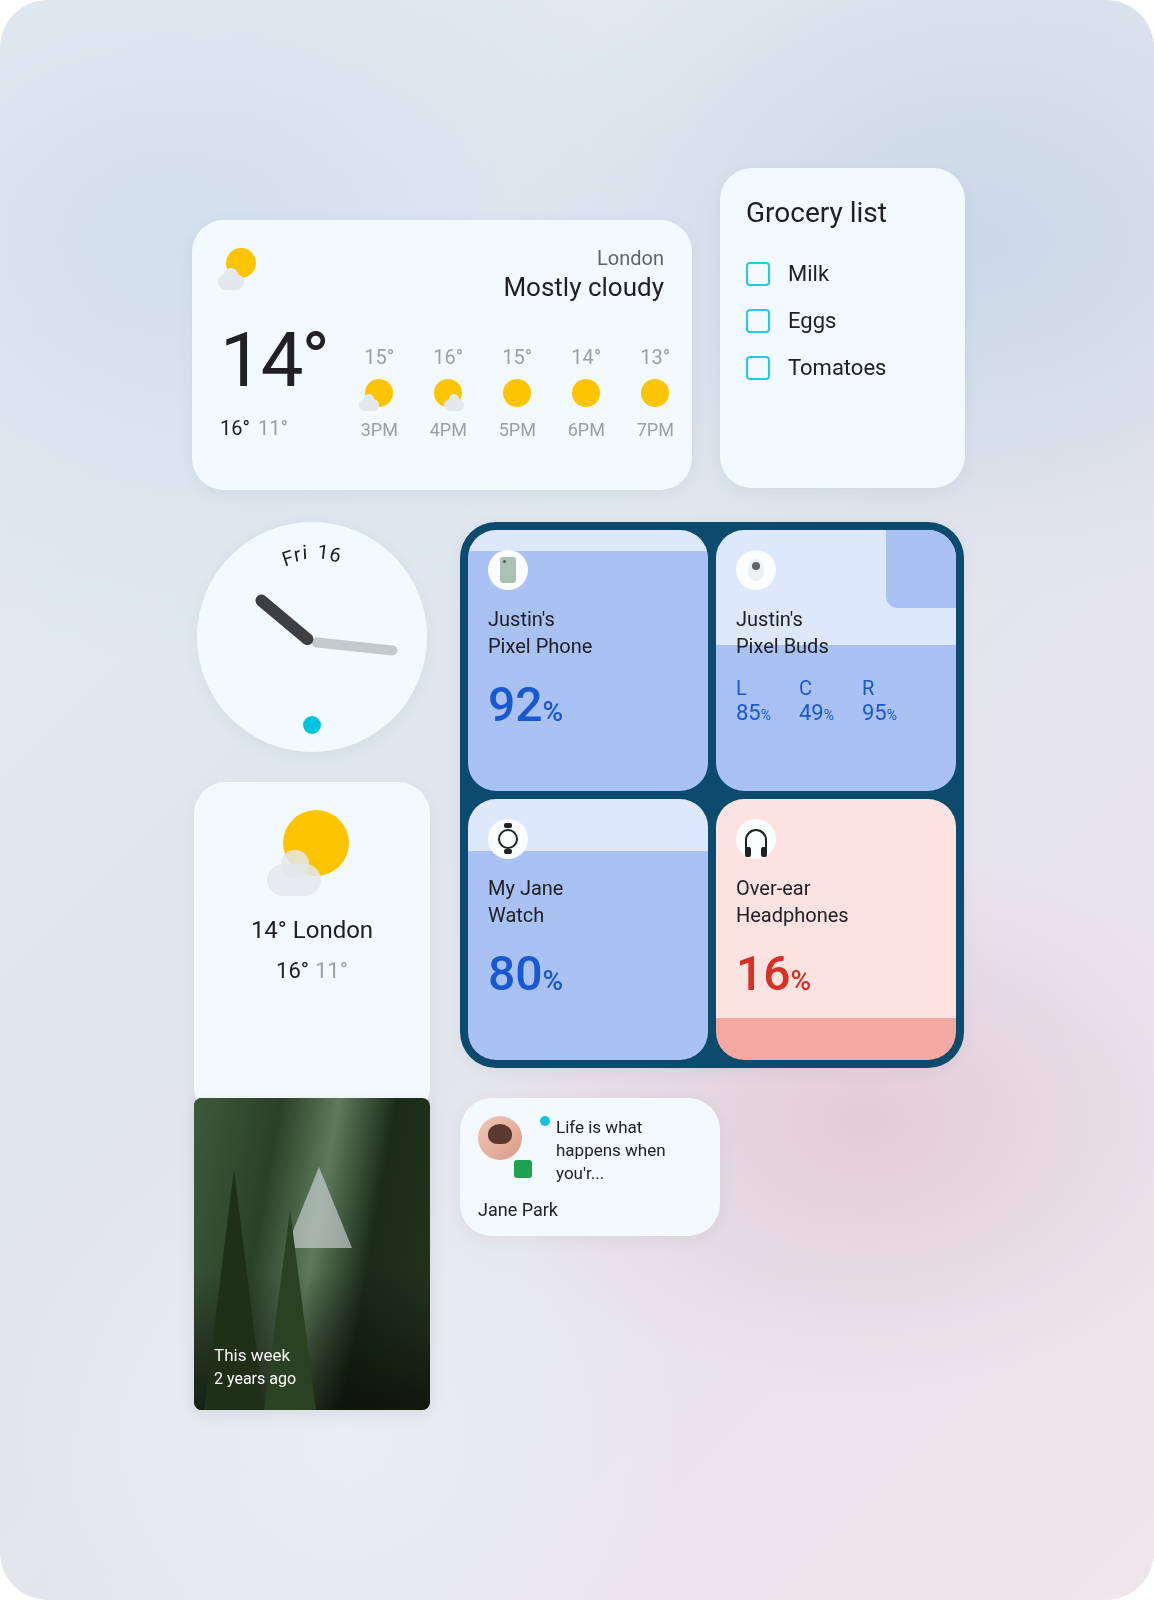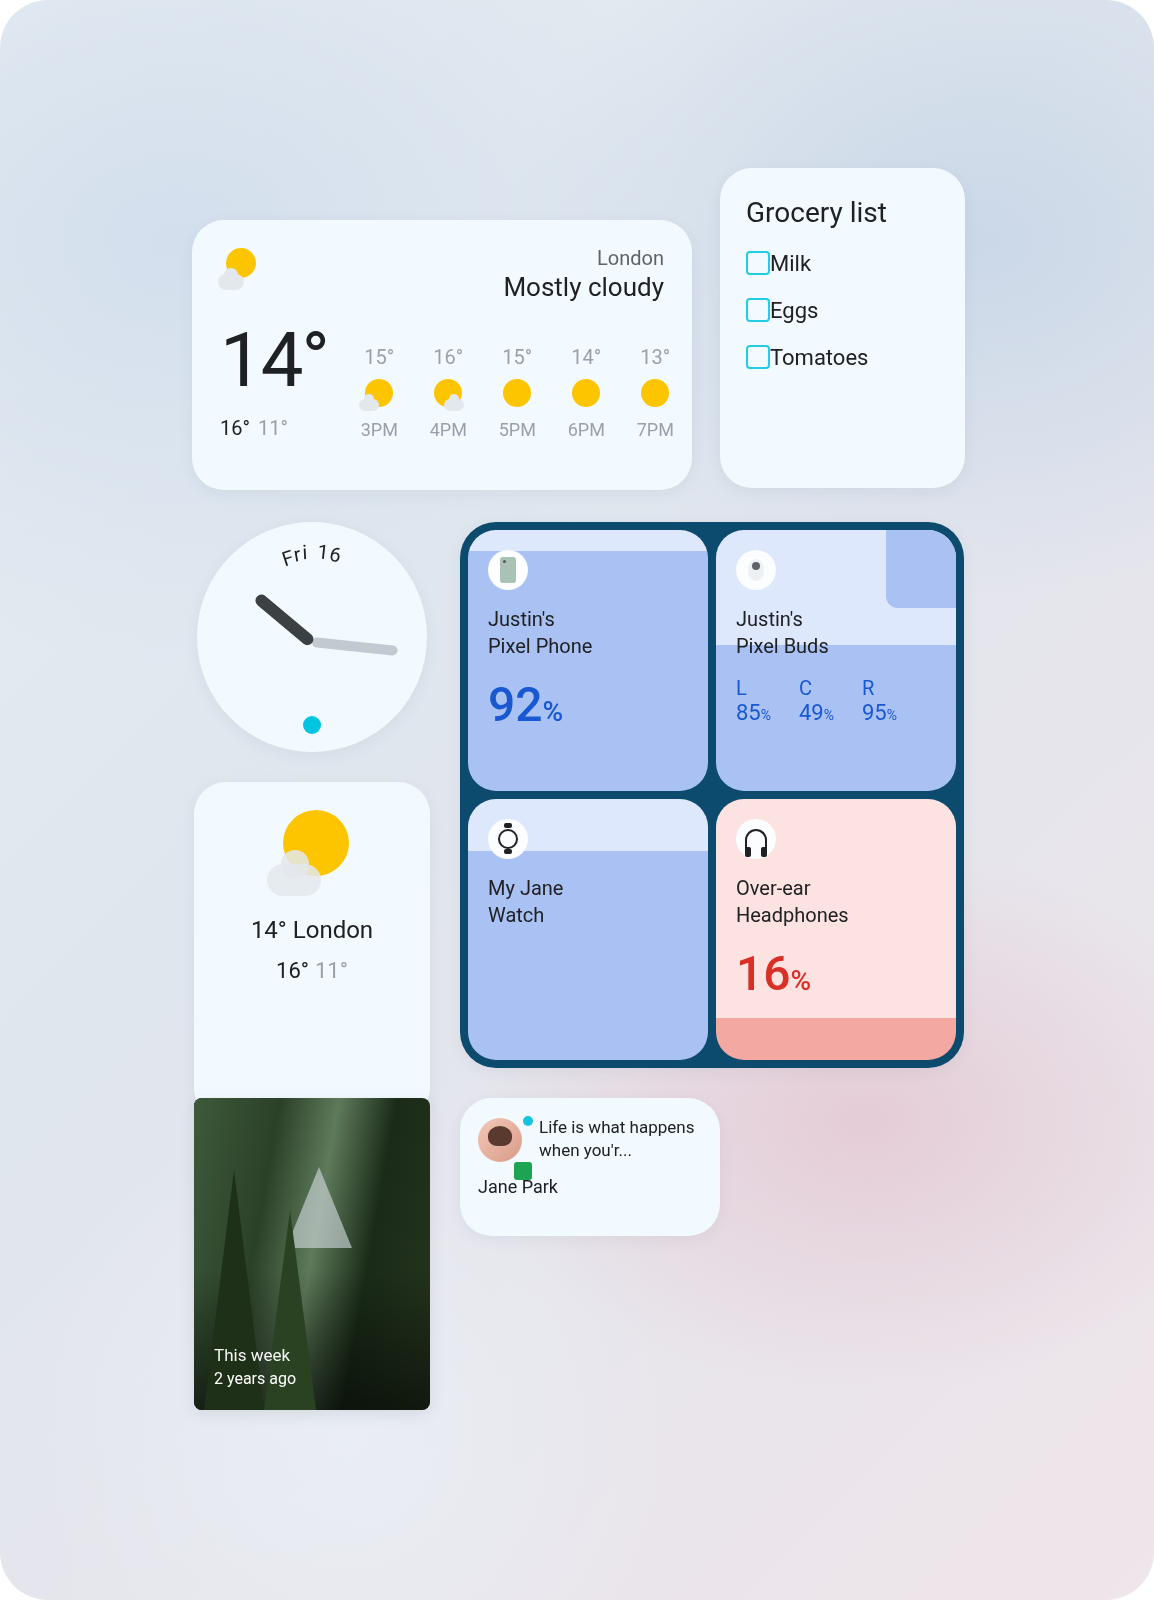--- a/index.html
+++ b/index.html
@@ -42,22 +42,22 @@
   .fc-temp { font-size:20px; color:#9aa0a6; }
   .fc-icon { width:32px; height:32px; position:relative; margin:8px 0 10px; }
   .fc-sun { position:absolute; width:28px; height:28px; background:#fdc400; border-radius:50%; top:2px; left:2px;}
   .fc-cloud { position:absolute; width:20px; height:12px; background:#e3e8ed; border-radius:8px; bottom:-2px; left:-4px;}
   .fc-cloud::before{content:"";position:absolute;width:10px;height:10px;background:#e3e8ed;border-radius:50%;top:-5px;left:5px;}
   .fc-time { font-size:18px; color:#9aa0a6; }
   .wb-hilo { font-size:20px; color:#202124; margin-top:18px;}
   .wb-hilo .lo { color:#9aa0a6; margin-left:8px;}
   
   .grocery { left: 720px; top: 168px; width: 245px; height: 320px; padding: 28px 26px; }
-  .gro-title { font-size:28px; color:#202124; margin-bottom:22px; }
-  .gro-item { display:flex; margin-bottom:22px; }
+  .gro-title { font-size:28px; color:#202124; margin-bottom:32px; }
+  .gro-item { display:flex; align-items:center; gap:18px; margin-bottom:22px; }
   .chk { width:24px; height:24px; border:2.5px solid #21cde2; border-radius:4px; flex-shrink:0; }
   .gro-item span { font-size:22px; color:#202124; }
   
   .clock { left:197px; top:522px; width:230px; height:230px; border-radius:50%; background:#f3faff; box-shadow:0 4px 16px rgba(40,60,90,0.06); }
   .clk-day { position:absolute; top:18px; left:50%; transform:translateX(-50%); font-size:20px; color:#202124; letter-spacing:2px; }
   .clk-day span:nth-child(1){display:inline-block;transform:rotate(-18deg) translateY(6px);}
   .clk-day span:nth-child(2){display:inline-block;transform:rotate(-10deg) translateY(2px);}
   .clk-day span:nth-child(3){display:inline-block;transform:rotate(-3deg);}
   .clk-day span:nth-child(4){display:inline-block;width:8px;}
   .clk-day span:nth-child(5){display:inline-block;transform:rotate(6deg);}
@@ -118,21 +118,21 @@
   .tree{position:absolute;bottom:0;width:0;height:0;}
   .t1{left:10px;border-left:30px solid transparent;border-right:30px solid transparent;border-bottom:240px solid #1e3018;}
   .t2{left:70px;border-left:26px solid transparent;border-right:26px solid transparent;border-bottom:200px solid #2a4122;}
   .t3{right:0;width:60px;height:312px;background:#141f11;}
   .mtn{position:absolute;top:60px;left:70px;width:110px;height:90px;background:#d7dde4;clip-path:polygon(20% 100%,50% 10%,80% 100%);opacity:0.6;}
   .photo-txt{position:absolute;left:20px;bottom:22px;color:#fff;z-index:3;}
   .pt1{font-size:17px;opacity:0.95;}
   .pt2{font-size:16px;margin-top:4px;}
   
   .msg { left:460px; top:1098px; width:260px; height:138px; padding:18px 18px; }
-  .msg-top{display:flex;gap:3px;align-items:flex-end;}
+  .msg-top{display:flex;gap:20px;align-items:flex-start;}
   .avatar{width:44px;height:44px;border-radius:50%;background:linear-gradient(135deg,#f3c9b8,#d99a88);flex-shrink:0;position:relative;overflow:hidden;}
   .avatar::after{content:"";position:absolute;inset:8px 10px 16px 10px;background:#5a3a2e;border-radius:50% 50% 40% 40%;}
   .face{position:absolute;top:14px;left:14px;width:16px;height:14px;background:#f2d5c4;border-radius:50%;}
   .msg-body{flex:1;position:relative;}
   .dot{position:absolute;top:0;left:-2px;width:10px;height:10px;background:#17c3dc;border-radius:50%;}
   .msg-txt{font-size:17px;color:#202124;line-height:1.35;margin-left:14px;}
   .msg-badge{width:18px;height:18px;background:#1ea352;border-radius:3px;position:absolute;left:36px;top:44px;z-index:2;}
   .msg-name{font-size:18px;color:#202124;margin-top:14px;}
 </style>
 </head>
@@ -253,20 +253,21 @@
             <div class="bud-lbl">R</div>
             <div class="bud-val"><span>95</span><span class="sm">%</span></div>
           </div>
       </div>
     </div>
     <div class="bat-cell blue-80">
       <div class="bat-icon">
           <div class="ic-watch"></div>
         </div>
       <div class="bat-name"><span>My Jane</span><br><span>Watch</span></div>
+      <div class="bat-pct blue"><span>80</span><span class="sm">%</span></div>
     </div>
     <div class="bat-cell red">
       <div class="bat-icon">
           <div class="ic-hp"></div>
         </div>
       <div class="bat-name"><span>Over-ear</span><br><span>Headphones</span></div>
       <div class="bat-pct red"><span>16</span><span class="sm">%</span></div>
     </div>
   </div>
 </div>

